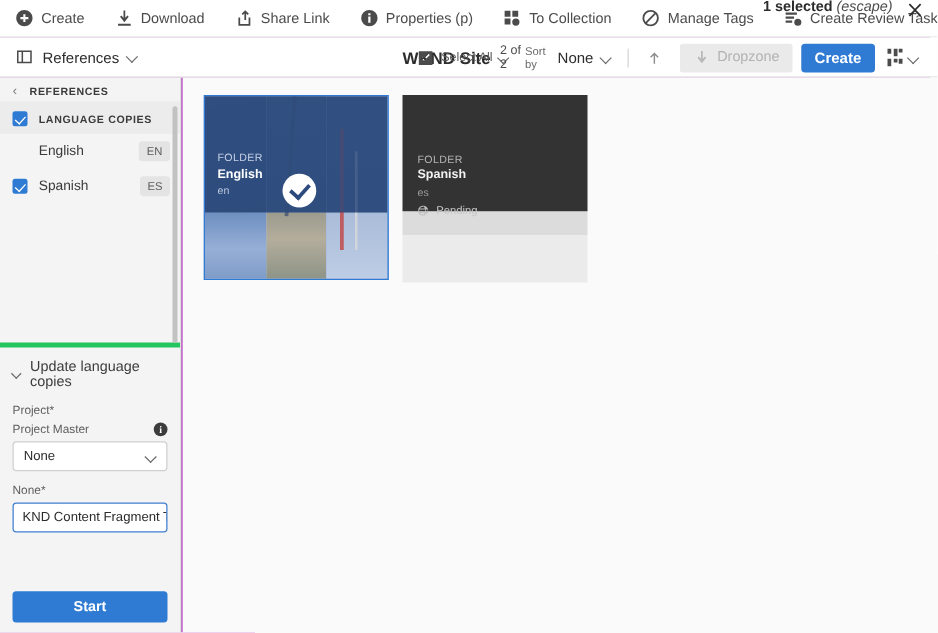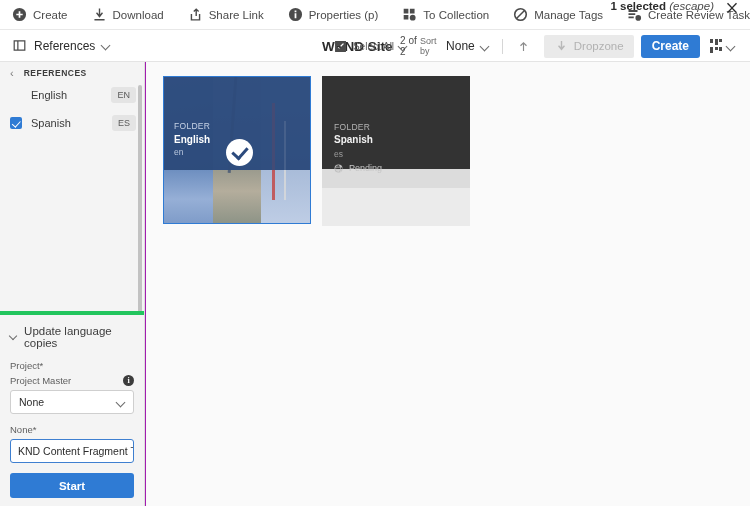--- a/index.html
+++ b/index.html
@@ -161,21 +161,21 @@
   }
   .textinput {
     height: 24px; background: #fff; border: 1px solid #3e7fd0; border-radius: 3px;
     display: flex; align-items: center; padding: 0 7px;
     font-size: 10.5px; color: #2c2c2c; margin-bottom: 10px; cursor: text;
     overflow: hidden; white-space: nowrap;
   }
   .start-btn {
     width: 100%; height: 25px; background: #2f7bd4; color: #fff;
     font-size: 11.5px; font-weight: 700; border: none; border-radius: 3px;
-    cursor: pointer; font-family: "Liberation Sans", sans-serif;
+    cursor: pointer; font-family: "Liberation Sans", sans-serif; margin-top: 37px;
   }
 
   
   .content {
     position: absolute; top: 62px; left: 146px; width: 604px; height: 444px;
     background: #fafafa; padding: 14px 0 0 17px;
     display: flex; gap: 11px; align-items: flex-start;
   }
   .card { width: 148px; cursor: pointer; position: relative; }
 
@@ -396,20 +396,24 @@
 
   <div class="railpanel">
 
     <div class="rp-head">
       <span class="rp-back">‹</span>
       <span class="rp-title">REFERENCES</span>
     </div>
 
     <div class="rp-scroll">
 
+      <div class="sec-head">
+        <span class="cbox"></span>
+        <span class="s-lbl">LANGUAGE COPIES</span>
+      </div>
 
       <div class="lrow">
         <span class="spacer"></span>
         <span class="l-name">English</span>
         <span class="lang-badge">EN</span>
       </div>
 
       <div class="lrow">
         <span class="cbox"></span>
         <span class="l-name">Spanish</span>

